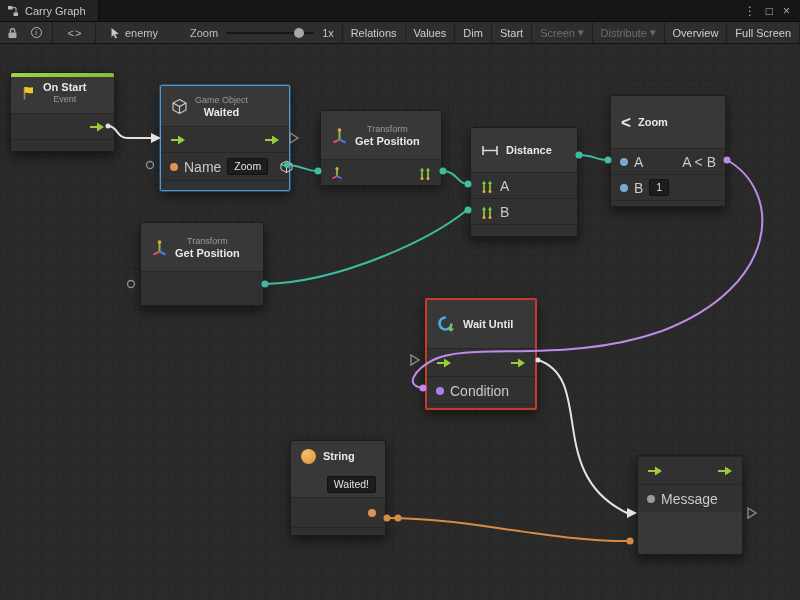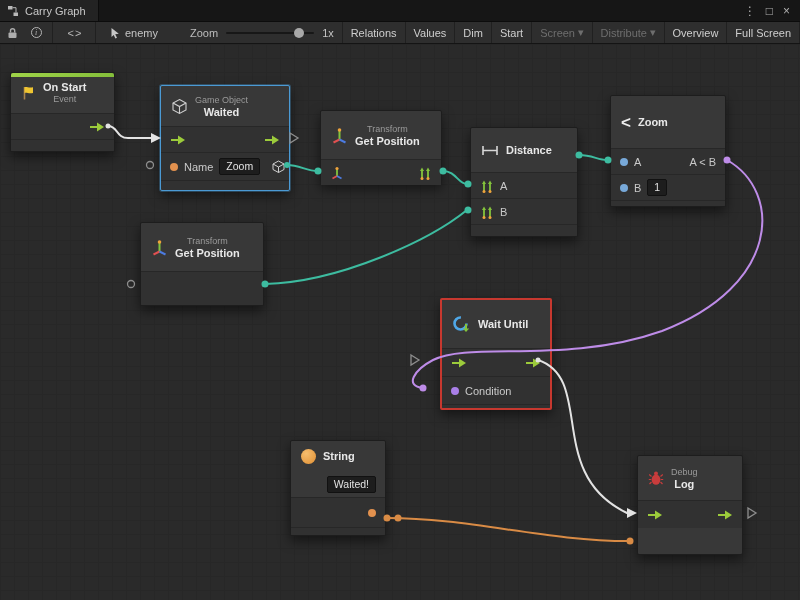--- a/index.html
+++ b/index.html
@@ -33,31 +33,31 @@
       linear-gradient(90deg, #272727 1px, transparent 1px),
       linear-gradient(#212121 1px, transparent 1px),
       linear-gradient(90deg, #212121 1px, transparent 1px);
     background-size:14px 14px, 14px 14px, 56px 56px, 56px 56px;
   }
   .edges { position:absolute; inset:0; z-index:6; pointer-events:none; }
 
   
   .node { position:absolute; z-index:3; display:flex; flex-direction:column; background:#383838; border:1px solid #1D1D1D; border-radius:2px; box-shadow:0 5px 12px rgba(0,0,0,.5); color:#DDD; font-size:11px; }
   .node.selected { border:1px solid #4B9AD4; box-shadow:0 0 0 1px rgba(75,154,212,.35), 0 5px 12px rgba(0,0,0,.5); }
-  .node.error { border:2px solid #C7382F;margin-left:15px; }
+  .node.error { border:2px solid #C7382F; }
   .evt-strip { position:absolute; top:0; left:0; right:0; height:4px; background:linear-gradient(90deg,#9FD348,#84BE3A); border-radius:2px 2px 0 0; }
   .nhead { display:flex; align-items:center; gap:7px; padding:0 10px; height:40px; flex:0 0 auto; }
   .ntitles { display:flex; flex-direction:column; line-height:12px;align-items:center; }
   .ntitle { color:#E8E8E8; font-weight:bold; font-size:11px; }
   .nsub { color:#9A9A9A; font-size:9px; }
   .nrow { display:flex; align-items:center; gap:6px; padding:0 9px; height:26px; background:#313131; border-top:1px solid #272727; flex:0 0 auto; }
   .nrow.plain { background:#383838; border-top:none; }
   .nfoot { flex:1; background:#313131; border-top:1px solid #272727; border-radius:0 0 2px 2px; }
   .spacer { flex:1; }
-  .plabel { color:#C9C9C9; font-size:11px; }
+  .plabel { color:#C9C9C9; font-size:14px; }
   .nfield { background:#1D1D1D; border:1px solid #111; border-radius:2px; color:#E2E2E2; font-size:10.5px; padding:1px 6px; line-height:13px; display:inline-flex; align-items:center; gap:4px; }
   .dot { width:8px; height:8px; border-radius:50%; flex:0 0 auto; }
   .dot.orange { background:#E2914E; } .dot.purple { background:#A97FE8; }
   .dot.blue { background:#77A8D8; } .dot.gray { background:#9A9A9A; }
   .dot.bigorange { width:15px; height:15px; background:radial-gradient(circle at 35% 30%, #F6BE6E, #E08F33); }
   .lticon { font-size:17px; font-weight:bold; color:#EDEDED; line-height:17px; }
   .iconbox { display:flex; align-items:center; justify-content:center; flex:0 0 auto; }
 </style>
 </head>
 <body>
@@ -361,47 +361,38 @@
         <span class="nfield">Waited!</span>
       </div>
       <div class="nrow" style="height:30px">
         <span class="spacer"></span>
         <span class="dot orange"></span>
       </div>
       <div class="nfoot"></div>
     </div>
 
     <div class="node" style="left:637px;top:411px;width:106px;height:100px">
-      <div class="nhead" style="height:44px">
-        <span class="iconbox">
-          <svg width="16" height="16">
-              <path d="M8 4 V14 M3.5 6.5 L1.2 4.5 M12.5 6.5 L14.8 4.5 M3.2 9.5 H.8 M12.8 9.5 H15.2 M3.5 12 L1.5 14 M12.5 12 L14.5 14" stroke="#C83C3C" stroke-width="1.2" fill="none"></path>
-              <circle cx="8" cy="3.6" r="2" fill="#C83C3C"></circle>
-              <ellipse cx="8" cy="9.6" rx="4.4" ry="5.2" fill="#C83C3C"></ellipse>
-            </svg>
-        </span>
-        <span class="ntitles">
-          <span class="nsub">Debug</span>
-          <span class="ntitle">Log</span>
-        </span>
-      </div>
       <div class="nrow" style="height:28px">
         <span class="iconbox">
           <svg width="16" height="10">
               <path d="M1 5 H8" stroke="#9CCB3B" stroke-width="2"></path>
               <path d="M8 .5 L15 5 L8 9.5 Z" fill="#9CCB3B"></path>
             </svg>
         </span>
         <span class="spacer"></span>
         <span class="iconbox">
           <svg width="16" height="10">
               <path d="M1 5 H8" stroke="#9CCB3B" stroke-width="2"></path>
               <path d="M8 .5 L15 5 L8 9.5 Z" fill="#9CCB3B"></path>
             </svg>
         </span>
+      </div>
+      <div class="nrow" style="height:28px">
+        <span class="dot gray"></span>
+        <span class="plabel">Message</span>
       </div>
     </div>
 
     <svg class="edges" width="800" height="556" viewBox="0 0 800 556" fill="none" stroke-linecap="round">
 
       <path stroke-width="2" d="M108,82 C118,82 116,94 128,94 C140,94 142,94 151,94" stroke="#E3E3E3"></path>
       <polygon points="151,89 161,94 151,99" fill="#E3E3E3"></polygon>
       <circle cx="108" cy="82" r="2.5" fill="#E3E3E3"></circle>
 
       <path stroke-width="2" d="M287,121 C300,121 306,127 318,127" stroke="#3DBCA0"></path>

